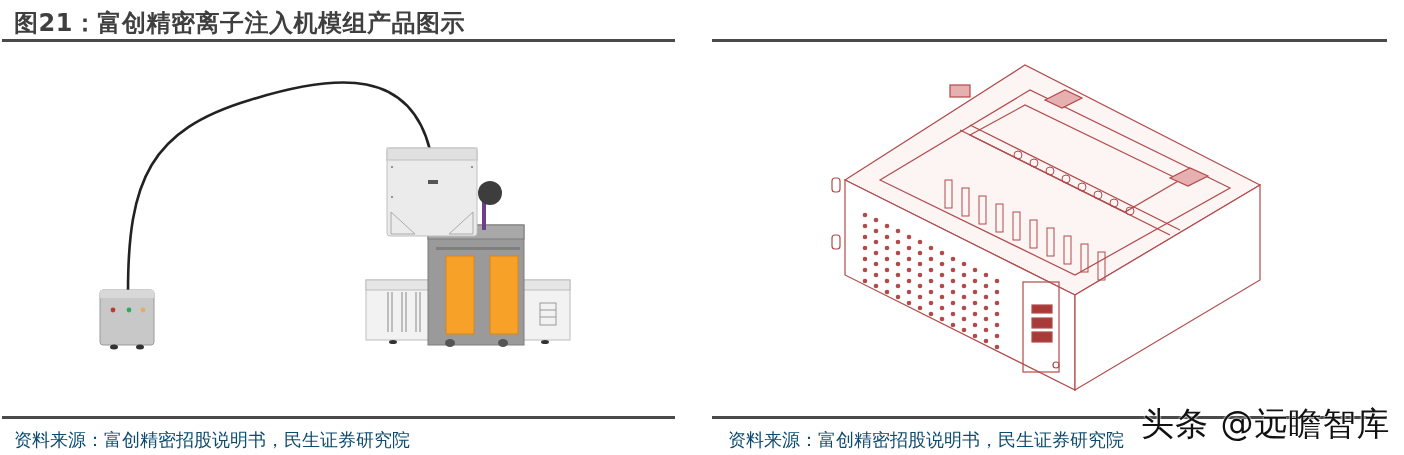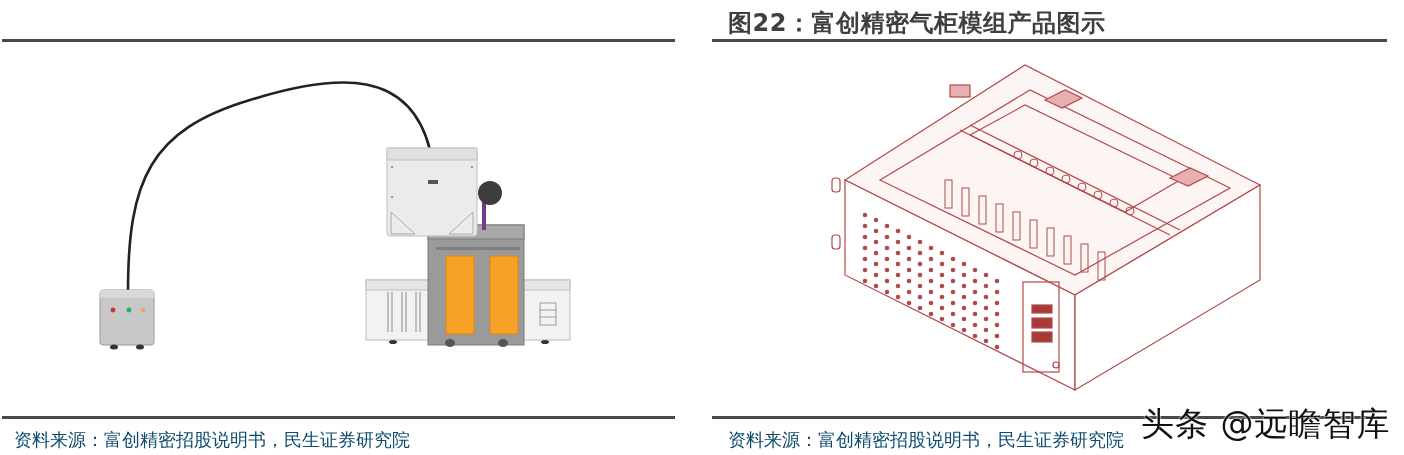--- a/index.html
+++ b/index.html
@@ -25,20 +25,21 @@
   #fig-ion { left: 80px; top: 60px; width: 520px; height: 300px; }
   #fig-gas { left: 820px; top: 60px; width: 480px; height: 340px; }
   .watermark { position: absolute; left: 1133px; top: 402px; font-size: 33px; color: #111;
                white-space: nowrap; letter-spacing: 1px;
                text-shadow: 0 0 2px #fff, 0 0 2px #fff; margin-left: 8px; }
 </style>
 </head>
 <body>
 
 <div class="panel" id="panel-left">
+  <div class="fig-title">图21：富创精密离子注入机模组产品图示</div>
   <div class="rule-top"></div>
   <div class="rule-bottom"></div>
   <div class="source">资料来源：富创精密招股说明书，民生证券研究院</div>
 </div>
 
 <svg class="figure" id="fig-ion" viewBox="0 0 520 300" width="520" height="300">
 
   <path d="M48 232 C 48 120, 70 70, 170 40 C 260 12, 330 10, 350 90" stroke="#222" stroke-width="2.6" fill="none"></path>
 
   <g>
@@ -84,21 +85,20 @@
   <rect x="307" y="88" width="90" height="12" fill="#e0e0e0" stroke="#bfbfbf"></rect>
   <path d="M311 152 L 335 174 L 311 174 Z" fill="none" stroke="#aaa"></path>
   <path d="M393 152 L 369 174 L 393 174 Z" fill="none" stroke="#aaa"></path>
   <circle cx="312" cy="107" r="1" fill="#777"></circle>
   <circle cx="392" cy="107" r="1" fill="#777"></circle>
   <circle cx="312" cy="137" r="1" fill="#777"></circle>
   <rect x="348" y="120" width="10" height="4" fill="#555"></rect>
 </svg>
 
 <div class="panel" id="panel-right">
-  <div class="fig-title">图22：富创精密气柜模组产品图示</div>
   <div class="rule-top"></div>
   <div class="rule-bottom"></div>
   <div class="source">资料来源：富创精密招股说明书，民生证券研究院</div>
 </div>
 
 <svg class="figure" id="fig-gas" viewBox="0 0 480 340" width="480" height="340">
   <g stroke="#b24a4a" stroke-width="1.2" fill="none">
 
     <path d="M25 120 L 205 5 L 440 125 L 255 235 Z" fill="#fdf4f4"></path>
 

